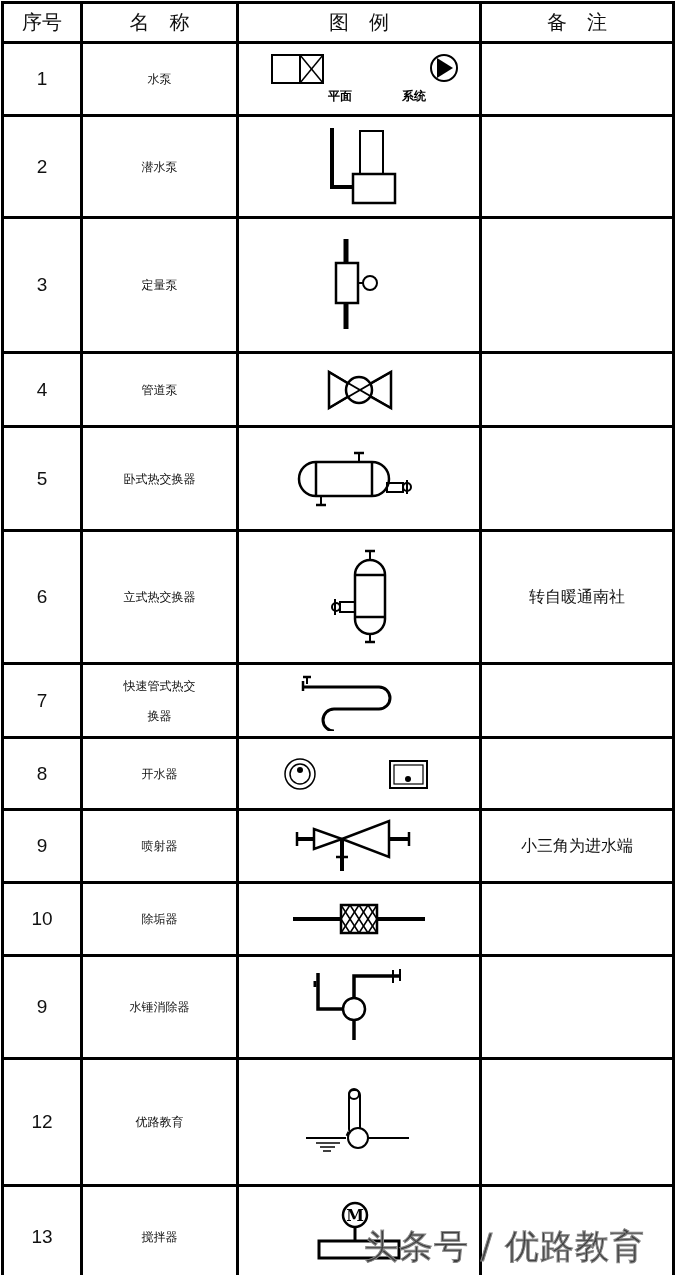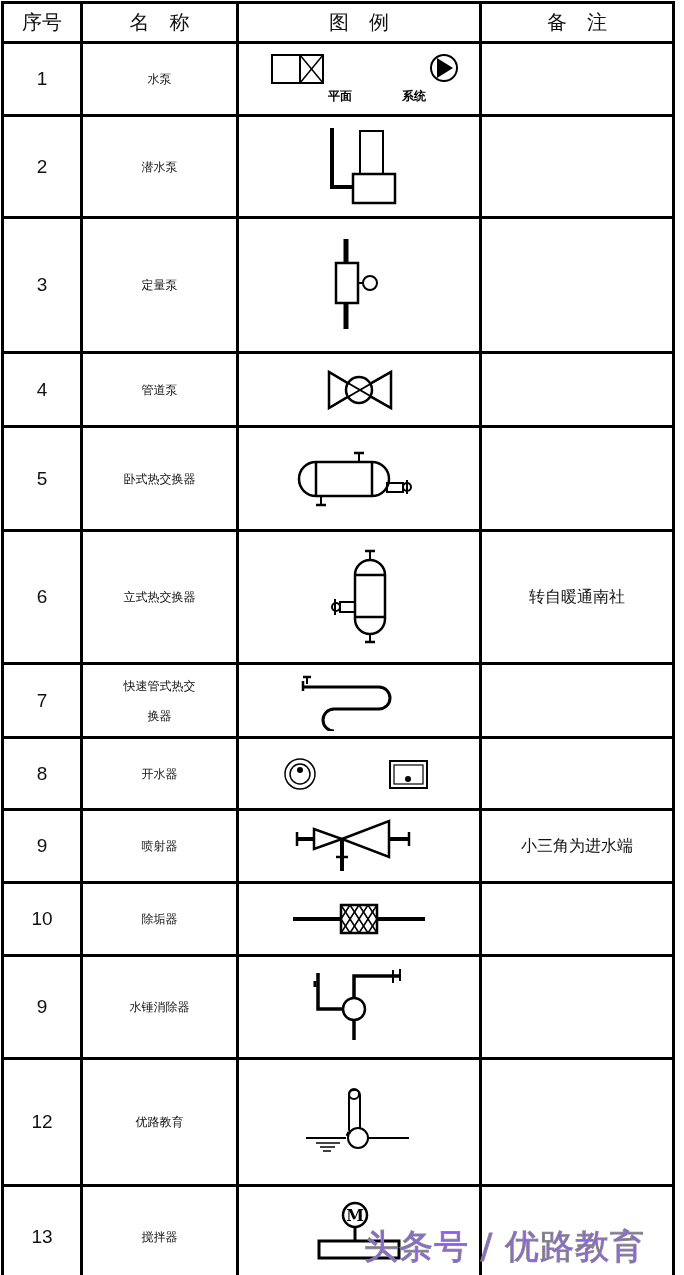--- a/index.html
+++ b/index.html
@@ -5,21 +5,21 @@
   html,body{margin:0;padding:0;background:#fff;}
   body{width:684px;height:1275px;position:relative;overflow:hidden;font-family:"DejaVu Sans","Liberation Sans",sans-serif;color:#111;}
   table.legend{position:absolute;left:1px;top:1px;border-collapse:collapse;table-layout:fixed;width:672px;}
   table.legend td, table.legend th{border:3px solid #000;padding:0;text-align:center;vertical-align:middle;font-weight:normal;}
   th{font-size:20px;height:36px;}
   td.num{font-size:19px;font-family:"Liberation Sans",sans-serif;}
   td.name{font-size:12px;line-height:30px;}
   td.note{font-size:16px;}
   .sym{display:flex;align-items:center;justify-content:center;}
   .sym svg{display:block;}
-  .watermark{position:absolute;left:364px;top:1224px;font-size:34px;color:#8b5cf6;-webkit-text-stroke:1px #888;letter-spacing:1px;font-family:"DejaVu Sans",sans-serif;white-space:nowrap;}
+  .watermark{position:absolute;left:364px;top:1224px;font-size:34px;color:#404040;-webkit-text-stroke:1px #888;letter-spacing:1px;font-family:"DejaVu Sans",sans-serif;white-space:nowrap;}
 </style>
 </head>
 <body>
 
 <table class="legend">
   <colgroup>
     <col style="width:79px">
     <col style="width:156px">
     <col style="width:243px">
     <col style="width:193px">

